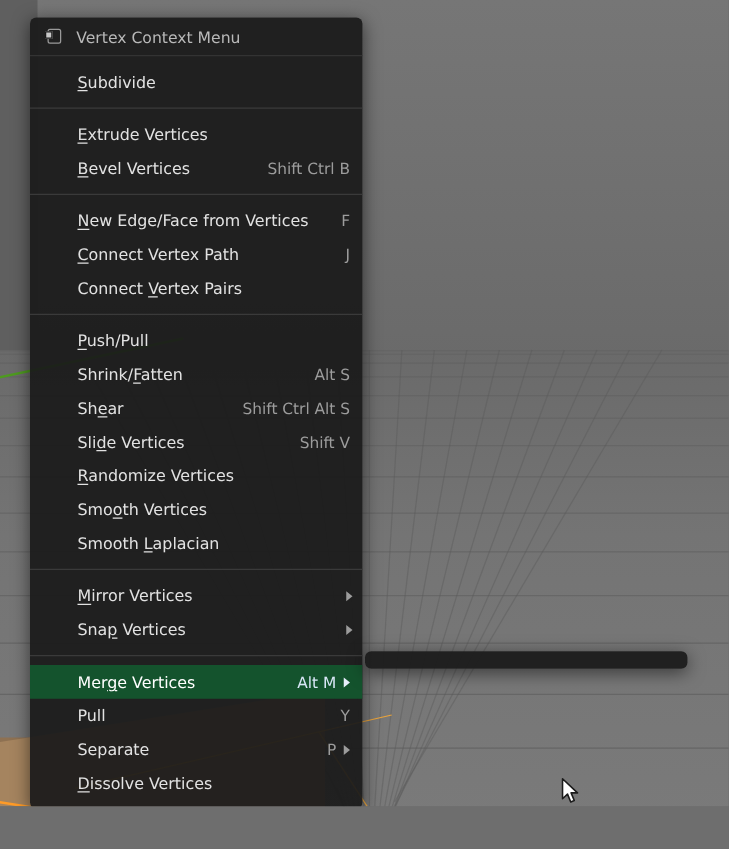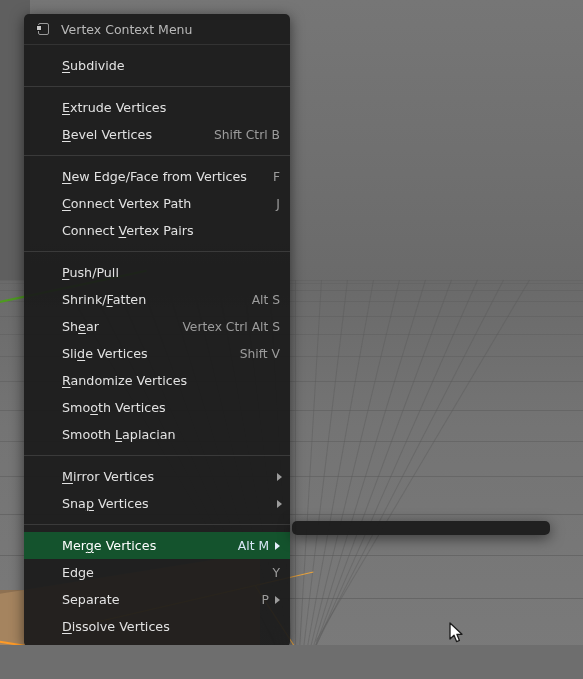--- a/index.html
+++ b/index.html
@@ -210,21 +210,21 @@
         <div class="pad"></div>
         <div class="item">
           <span class="txt"><u>P</u>ush/Pull</span>
         </div>
         <div class="item">
           <span class="txt">Shrink/<u>F</u>atten</span>
           <span class="shortcut">Alt S</span>
         </div>
         <div class="item">
           <span class="txt">Sh<u>e</u>ar</span>
-          <span class="shortcut">Vertex Ctrl Alt S</span>
+          <span class="shortcut">Shift Ctrl Alt S</span>
         </div>
         <div class="item">
           <span class="txt">Sli<u>d</u>e Vertices</span>
           <span class="shortcut">Shift V</span>
         </div>
         <div class="item">
           <span class="txt"><u>R</u>andomize Vertices</span>
         </div>
         <div class="item">
           <span class="txt">Smo<u>o</u>th Vertices</span>
@@ -245,21 +245,21 @@
         </div>
         <div class="pad"></div>
         <div class="sep" style="background: rgb(58, 58, 58);"></div>
         <div class="pad"></div>
         <div class="item selected" style="background: #14532d;">
           <span class="txt">Mer<u>g</u>e Vertices</span>
           <span class="shortcut">Alt M</span>
           <span class="arrow"></span>
         </div>
         <div class="item">
-          <span class="txt">Edge</span>
+          <span class="txt">Pull</span>
           <span class="shortcut">Y</span>
         </div>
         <div class="item">
           <span class="txt">Separate</span>
           <span class="shortcut">P</span>
           <span class="arrow"></span>
         </div>
         <div class="item">
           <span class="txt"><u>D</u>issolve Vertices</span>
         </div>

